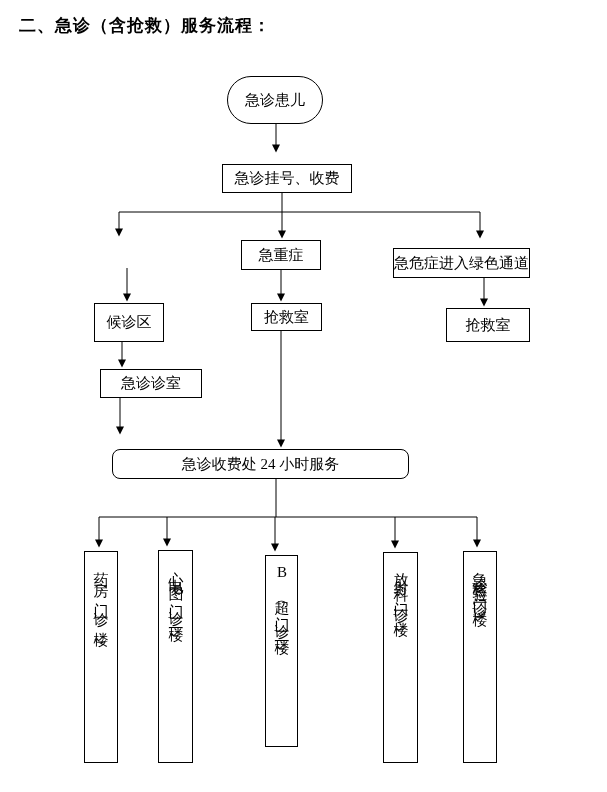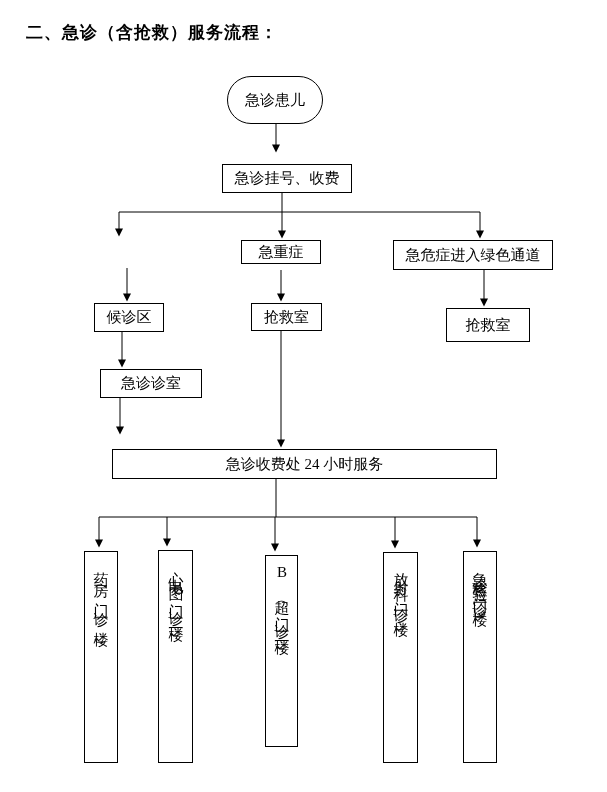--- a/index.html
+++ b/index.html
@@ -8,21 +8,21 @@
     position: relative;
     width: 607px; height: 792px;
     background: #ffffff;
     color: #000;
     font-family: "Liberation Serif", "DejaVu Serif", serif;
     overflow: hidden;
   }
   .title {
     position: absolute;
     left: 11px; top: 6px;
-    margin: 15px;
+    margin: 8px;
     font-size: 17px;
     font-weight: bold;
     letter-spacing: 1px;
     white-space: nowrap;
   }
   .connectors {
     position: absolute; left: 0; top: 0;
   }
   .connectors line { stroke: #000; stroke-width: 1; }
   .node {
@@ -79,33 +79,33 @@
     <line x1="275" y1="517" x2="275" y2="549" marker-end="url(#arw)"></line>
     <line x1="395" y1="517" x2="395" y2="546" marker-end="url(#arw)"></line>
     <line x1="477" y1="517" x2="477" y2="545" marker-end="url(#arw)"></line>
   </svg>
 
   <div class="node stadium" style="left:227px;top:76px;width:96px;height:48px;">急诊患儿</div>
 
   <div class="node" style="left:222px;top:164px;width:130px;height:29px;">急诊挂号、收费</div>
 
 
-  <div class="node" style="left:241px;top:240px;width:80px;height:24px;">急重症</div>
+  <div class="node" style="left:241px;top:240px;width:80px;height:30px;">急重症</div>
 
-  <div class="node" style="left:393px;top:240px;width:160px;height:30px;">急危症进入绿色通道</div>
+  <div class="node" style="left:393px;top:248px;width:137px;height:30px;">急危症进入绿色通道</div>
 
-  <div class="node" style="left:94px;top:303px;width:70px;height:29px;">候诊区</div>
+  <div class="node" style="left:94px;top:303px;width:70px;height:39px;">候诊区</div>
 
   <div class="node" style="left:251px;top:303px;width:71px;height:28px;">抢救室</div>
 
   <div class="node" style="left:446px;top:308px;width:84px;height:34px;">抢救室</div>
 
   <div class="node" style="left:100px;top:369px;width:102px;height:29px;">急诊诊室</div>
 
-  <div class="node" style="left:112px;top:449px;width:385px;height:30px;">急诊收费处 24 小时服务</div>
+  <div class="node" style="left:112px;top:449px;width:297px;height:30px;border-radius:8px;">急诊收费处 24 小时服务</div>
 
   <div class="vnode" style="left:84px;top:551px;width:34px;height:212px;line-height:32px;letter-spacing:10px;">药房（门诊一楼）</div>
 
   <div class="vnode" style="left:158px;top:550px;width:35px;height:213px;line-height:33px;letter-spacing:8px;">心电图（门诊二楼）</div>
 
   <div class="vnode" style="left:265px;top:555px;width:33px;height:192px;line-height:31px;letter-spacing:8px;">B超（门诊二楼）</div>
 
   <div class="vnode" style="left:383px;top:552px;width:35px;height:211px;line-height:33px;letter-spacing:7px;">放射科（门诊一楼）</div>
 
   <div class="vnode" style="left:463px;top:551px;width:34px;height:212px;line-height:32px;letter-spacing:5px;">急诊检验（门诊一楼）</div>

